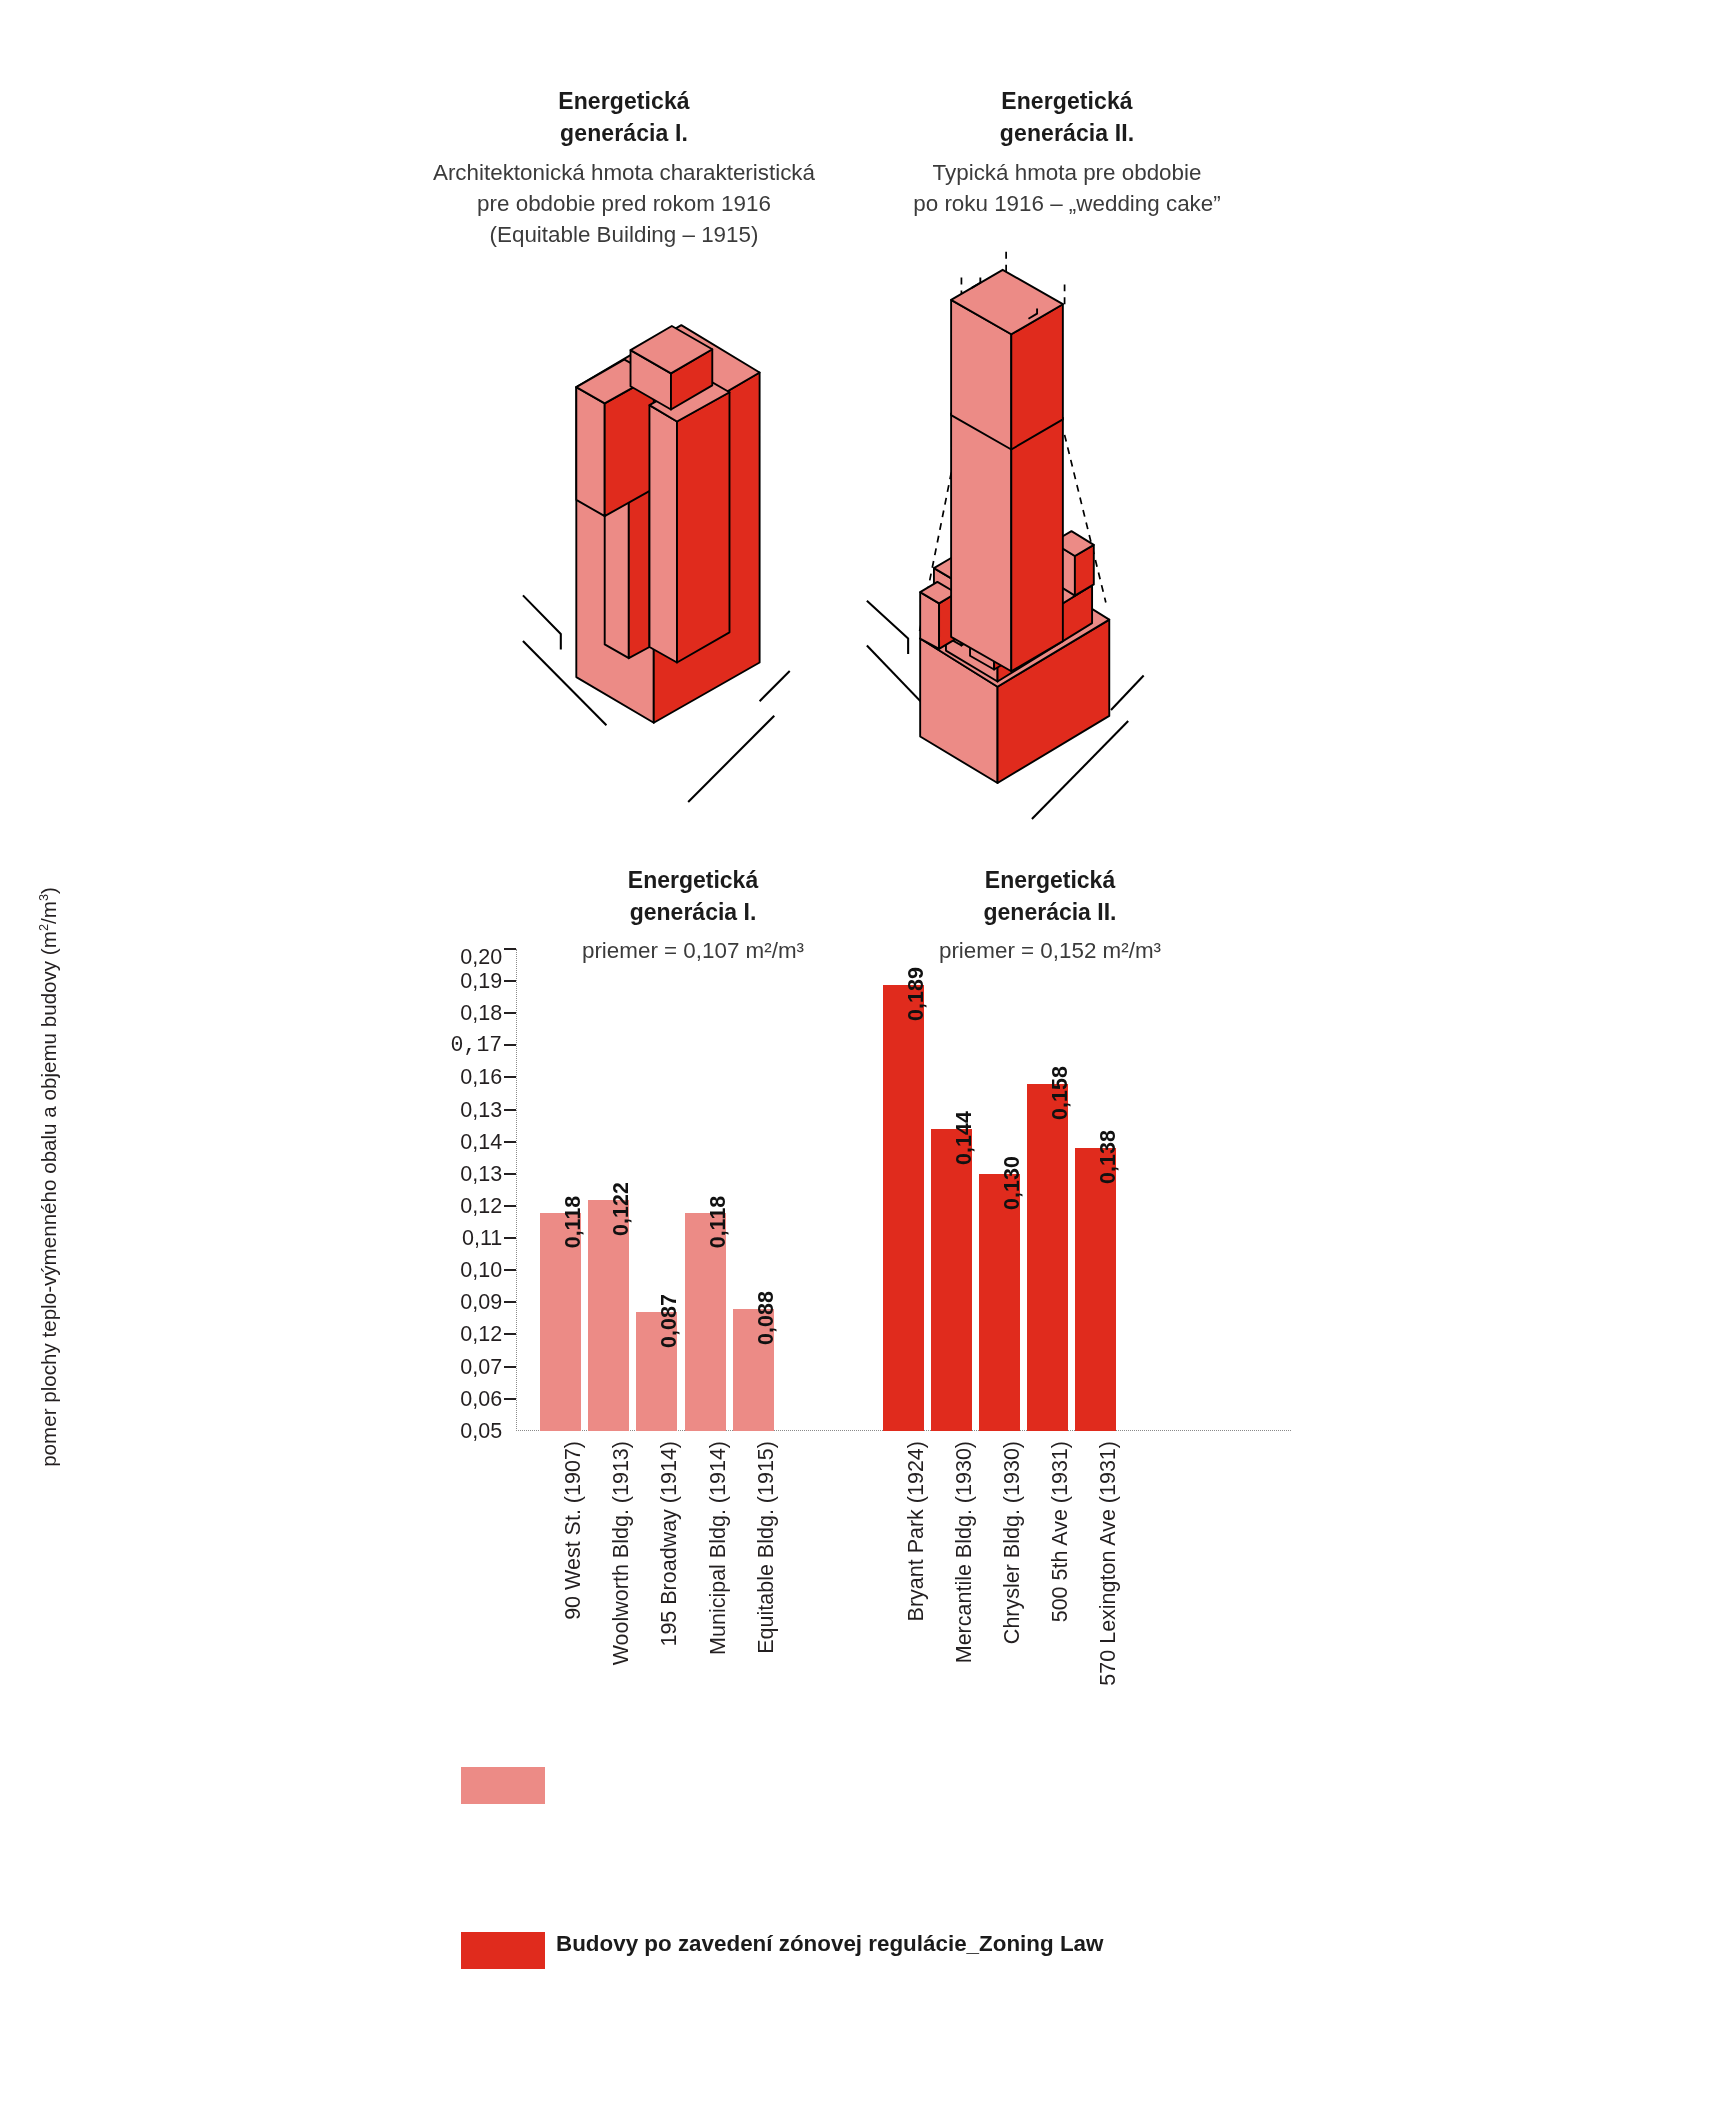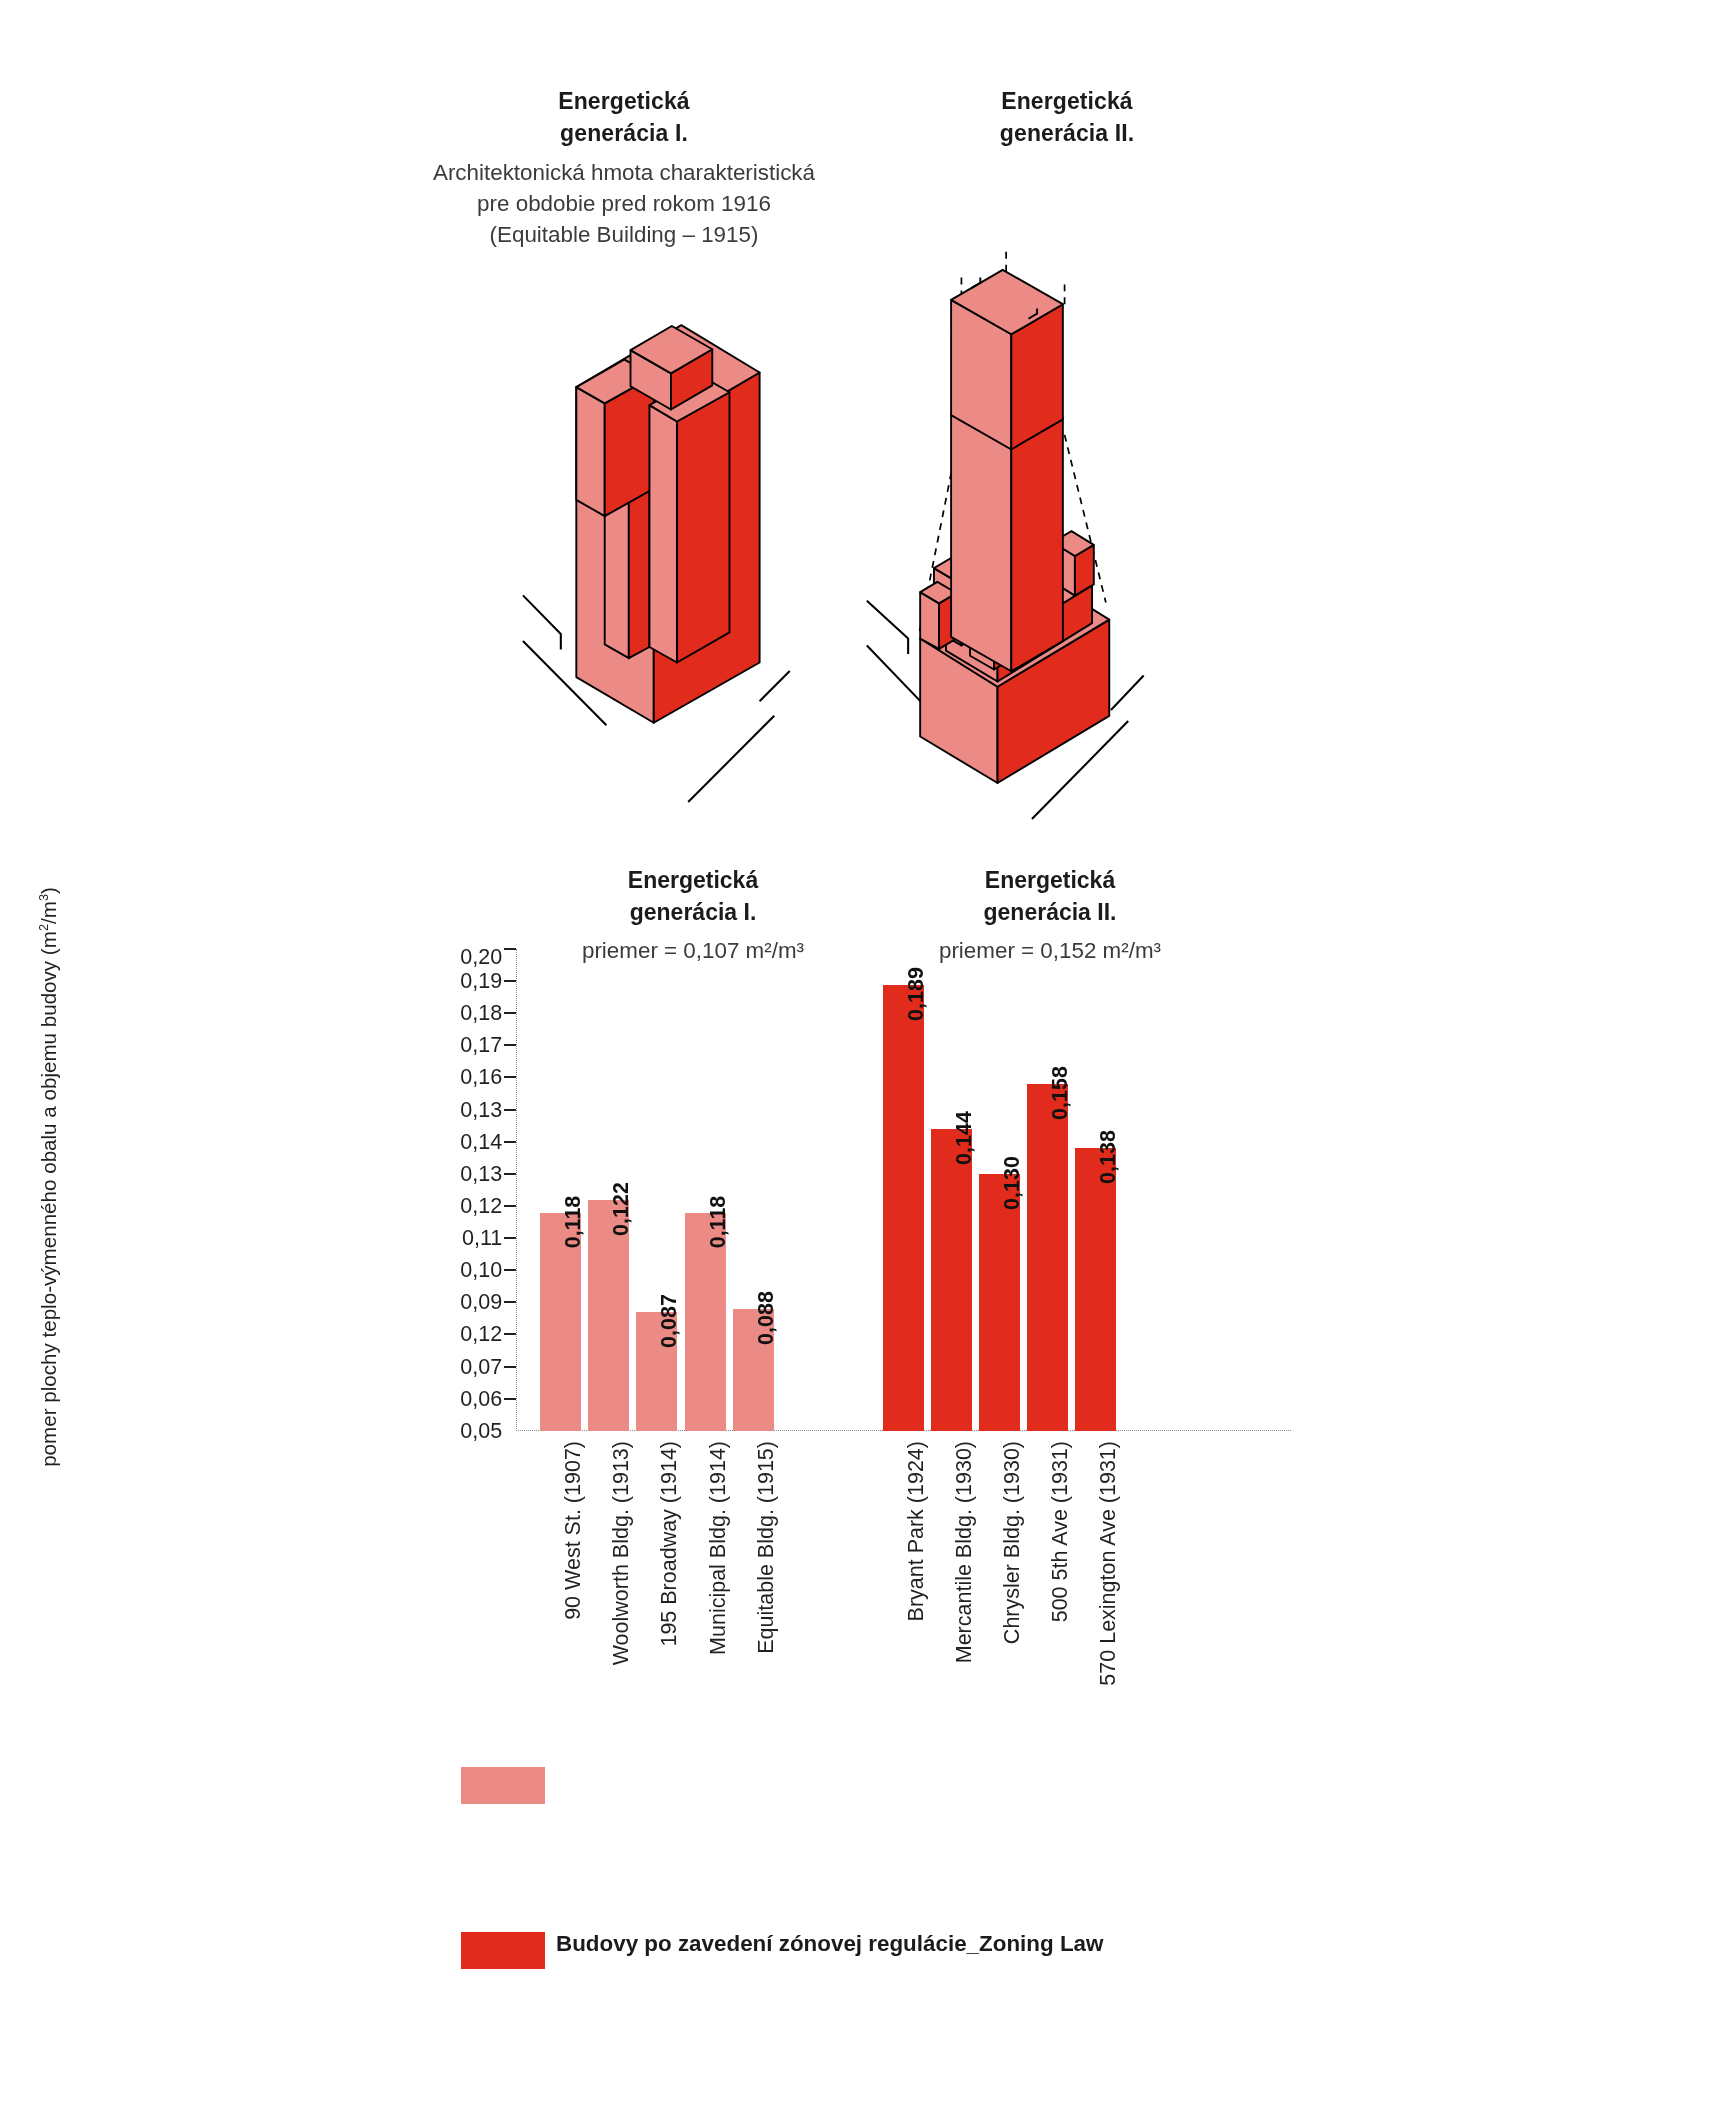--- a/index.html
+++ b/index.html
@@ -213,20 +213,24 @@
       <div>Architektonická hmota charakteristická</div>
       <div>pre obdobie pred rokom 1916</div>
       <div>(Equitable Building – 1915)</div>
     </div>
   </div>
 
   <div class="gen-head" id="head-2">
     <div class="gh-title">
       <div>Energetická</div>
       <div>generácia II.</div>
+    </div>
+    <div class="gh-sub">
+      <div>Typická hmota pre obdobie</div>
+      <div>po roku 1916 – „wedding cake”</div>
     </div>
   </div>
 
   <svg class="illus" id="illus-1" viewBox="0 0 460 660">
     <g stroke="#000" stroke-width="2.2" stroke-linejoin="round">
 
       <g fill="none" stroke-width="2.4">
         <path d="M8 392 L52 437 L52 455"></path>
         <path d="M8 445 L105 543"></path>
         <path d="M300 532 L200 632"></path>
@@ -338,21 +342,21 @@
   <div class="plot" id="plot">
     <div class="axis-dotted-v"></div>
     <div class="axis-dotted-h"></div>
     <div id="ytick-layer">
         <div class="ytick" style="top: 8px;">0,20</div>
         <div class="ytick-dash" style="top: 0px;"></div>
         <div class="ytick" style="top: 32px;">0,19</div>
         <div class="ytick-dash" style="top: 32px;"></div>
         <div class="ytick" style="top: 64px;">0,18</div>
         <div class="ytick-dash" style="top: 64px;"></div>
-        <div class="ytick" style="top: 96px;">0,17</div>
+        <div class="ytick" style="top: 96px; font-family: Liberation Mono, monospace;">0,17</div>
         <div class="ytick-dash" style="top: 96px;"></div>
         <div class="ytick" style="top: 128px;">0,16</div>
         <div class="ytick-dash" style="top: 128px;"></div>
         <div class="ytick" style="top: 161px;">0,13</div>
         <div class="ytick-dash" style="top: 161px;"></div>
         <div class="ytick" style="top: 193px;">0,14</div>
         <div class="ytick-dash" style="top: 193px;"></div>
         <div class="ytick" style="top: 225px;">0,13</div>
         <div class="ytick-dash" style="top: 225px;"></div>
         <div class="ytick" style="top: 257px;">0,12</div>

